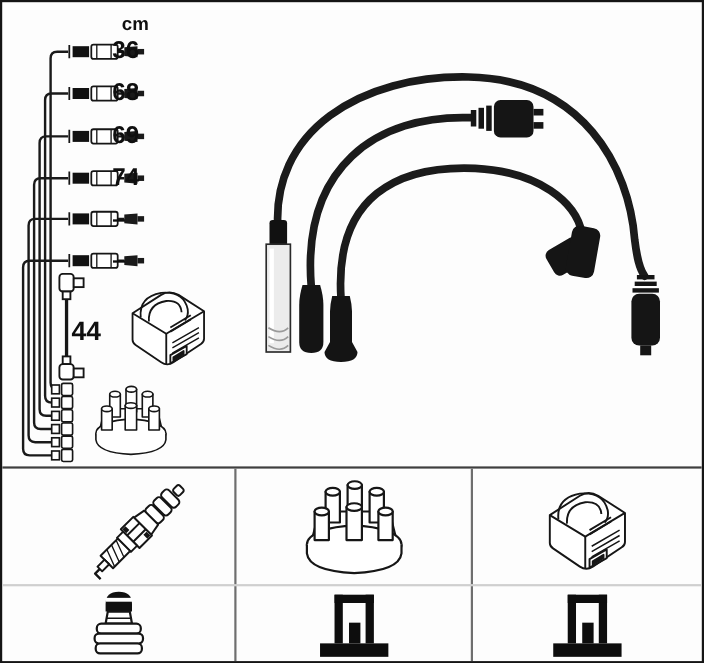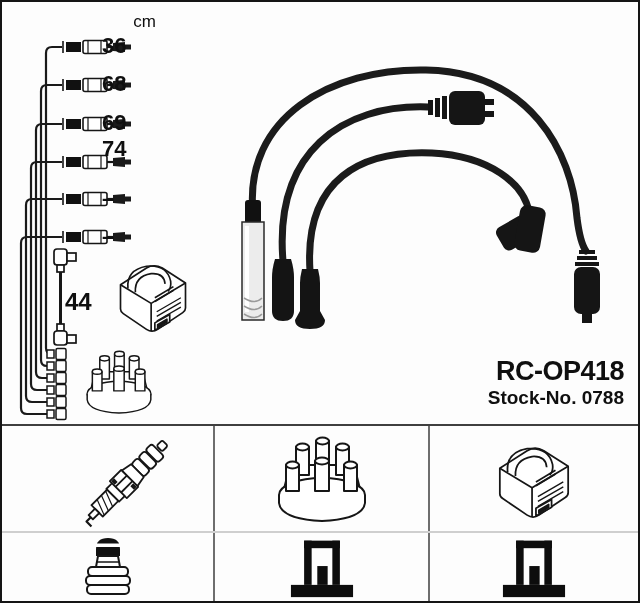--- a/index.html
+++ b/index.html
@@ -6,22 +6,22 @@
   #stage{
     position:relative;width:636px;height:599px;
     border:2px solid #151515;background:#fdfdfd;overflow:hidden;
     font-family:"Liberation Sans",sans-serif;color:#0f0f0f;
   }
   .abs{position:absolute;}
   
   .len-label{position:absolute;left:100px;width:66px;
     font-weight:bold;font-size:22px;line-height:22px;letter-spacing:0px;}
   .len-label.dash{padding-right:12px;width:54px;}
-  .unit-label{position:absolute;left:88px;width:66px;text-align:right;
-    font-weight:normal;font-size:17px;line-height:17px;}
+  .unit-label{position:absolute;left:88px;width:66px;text-align:center;
+    font-weight:bold;font-size:17px;line-height:17px;}
   .coil-len{position:absolute;left:63px;top:286px;font-weight:bold;font-size:24px;}
   
   .code-block{position:absolute;right:14px;top:355px;text-align:right;}
   .code-main{font-weight:bold;font-size:27px;line-height:29px;letter-spacing:-0.5px;}
   .code-stock{font-weight:bold;font-size:19px;line-height:21px;margin-top:1px;}
   
   .grid-topline{position:absolute;left:0;top:422px;width:636px;height:2px;background:#3f3f3f;}
   .grid-vline{position:absolute;top:424px;height:175px;width:2px;background:#6e6e6e;}
   .grid-hline{position:absolute;left:0;top:529px;width:636px;height:2px;background:#cfcfcf;}
   .cell{position:absolute;display:flex;align-items:center;justify-content:center;}
@@ -141,21 +141,21 @@
     </g>
 
     <use href="#coil-sym" x="112" y="252" width="78" height="82"></use>
     <use href="#cap-sym" x="80" y="340" width="74" height="80"></use>
   </svg>
 
   <div class="unit-label" style="top:11px">cm</div>
   <div class="len-label" style="top:33px">36</div>
   <div class="len-label" style="top:71px">68</div>
   <div class="len-label" style="top:110px">69</div>
-  <div class="len-label" style="top:136px">74</div>
+  <div class="len-label" style="top:148px">74</div>
   <div class="len-label dash" style="top:186px">–</div>
   <div class="len-label dash" style="top:224px">–</div>
   <div class="coil-len">44</div>
 
   <svg class="abs" style="left:228px;top:58px" width="406" height="292" viewBox="0 0 406 292">
     <g fill="none" stroke="#1b1b1b" stroke-width="7" stroke-linecap="round">
       <path d="M23,152 C14,58 100,8 196,10 C300,12 342,92 347,158 C349,174 351,184 356,191"></path>
       <path d="M53,201 C44,92 112,44 198,47"></path>
       <path d="M80,211 C74,118 132,90 202,93 C260,96 294,124 299,152"></path>
     </g>
@@ -186,24 +186,20 @@
 
     <g fill="#151515">
       <rect x="349" y="190" width="16" height="4"></rect>
       <rect x="347" y="196" width="20" height="4"></rect>
       <rect x="345" y="202" width="24" height="4"></rect>
       <rect x="344" y="207" width="26" height="47" rx="7"></rect>
       <rect x="352" y="254" width="10" height="9"></rect>
     </g>
   </svg>
 
-  <div class="code-block">
-    <div class="code-main">RC-OP418</div>
-    <div class="code-stock">Stock-No. 0788</div>
-  </div>
 
   <div class="grid-topline"></div>
   <div class="grid-vline" style="left:211px"></div>
   <div class="grid-vline" style="left:426px"></div>
   <div class="grid-hline"></div>
 
   <div class="cell" style="left:0;top:424px;width:211px;height:105px">
     <svg width="190" height="100" viewBox="0 0 190 100">
       <g transform="translate(152,14) rotate(135)" fill="#fff" stroke="#161616" stroke-width="1.8" stroke-linejoin="round">
         <rect x="0" y="-4" width="8" height="8" rx="2"></rect>

